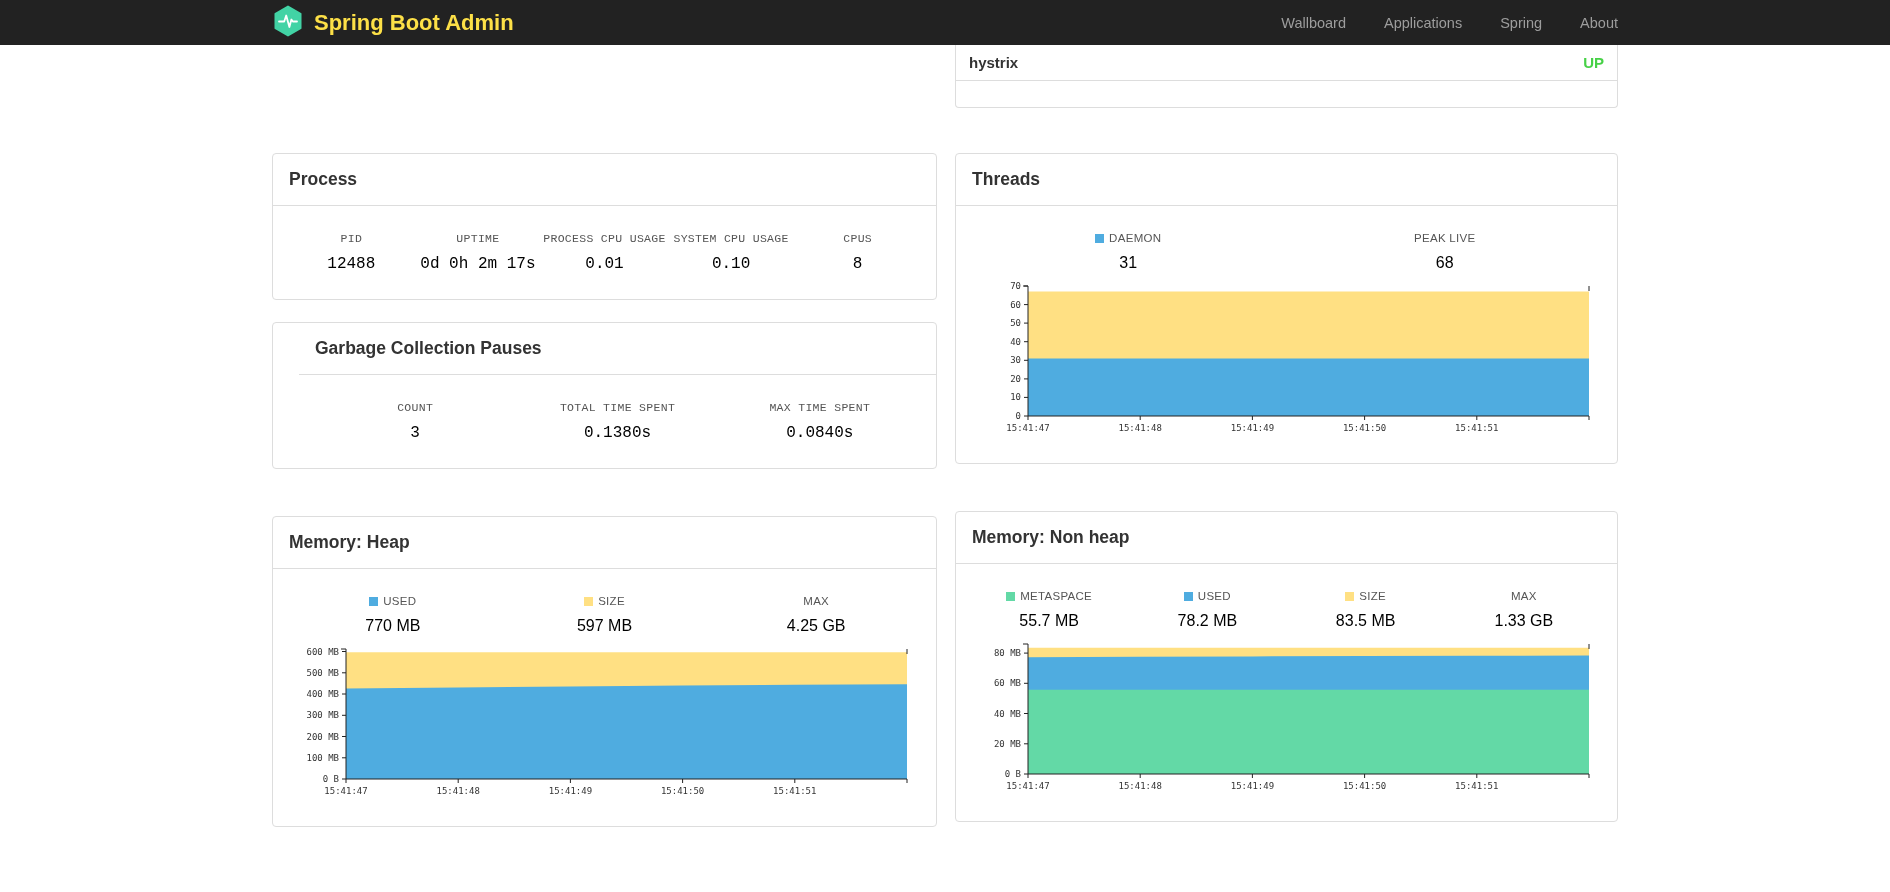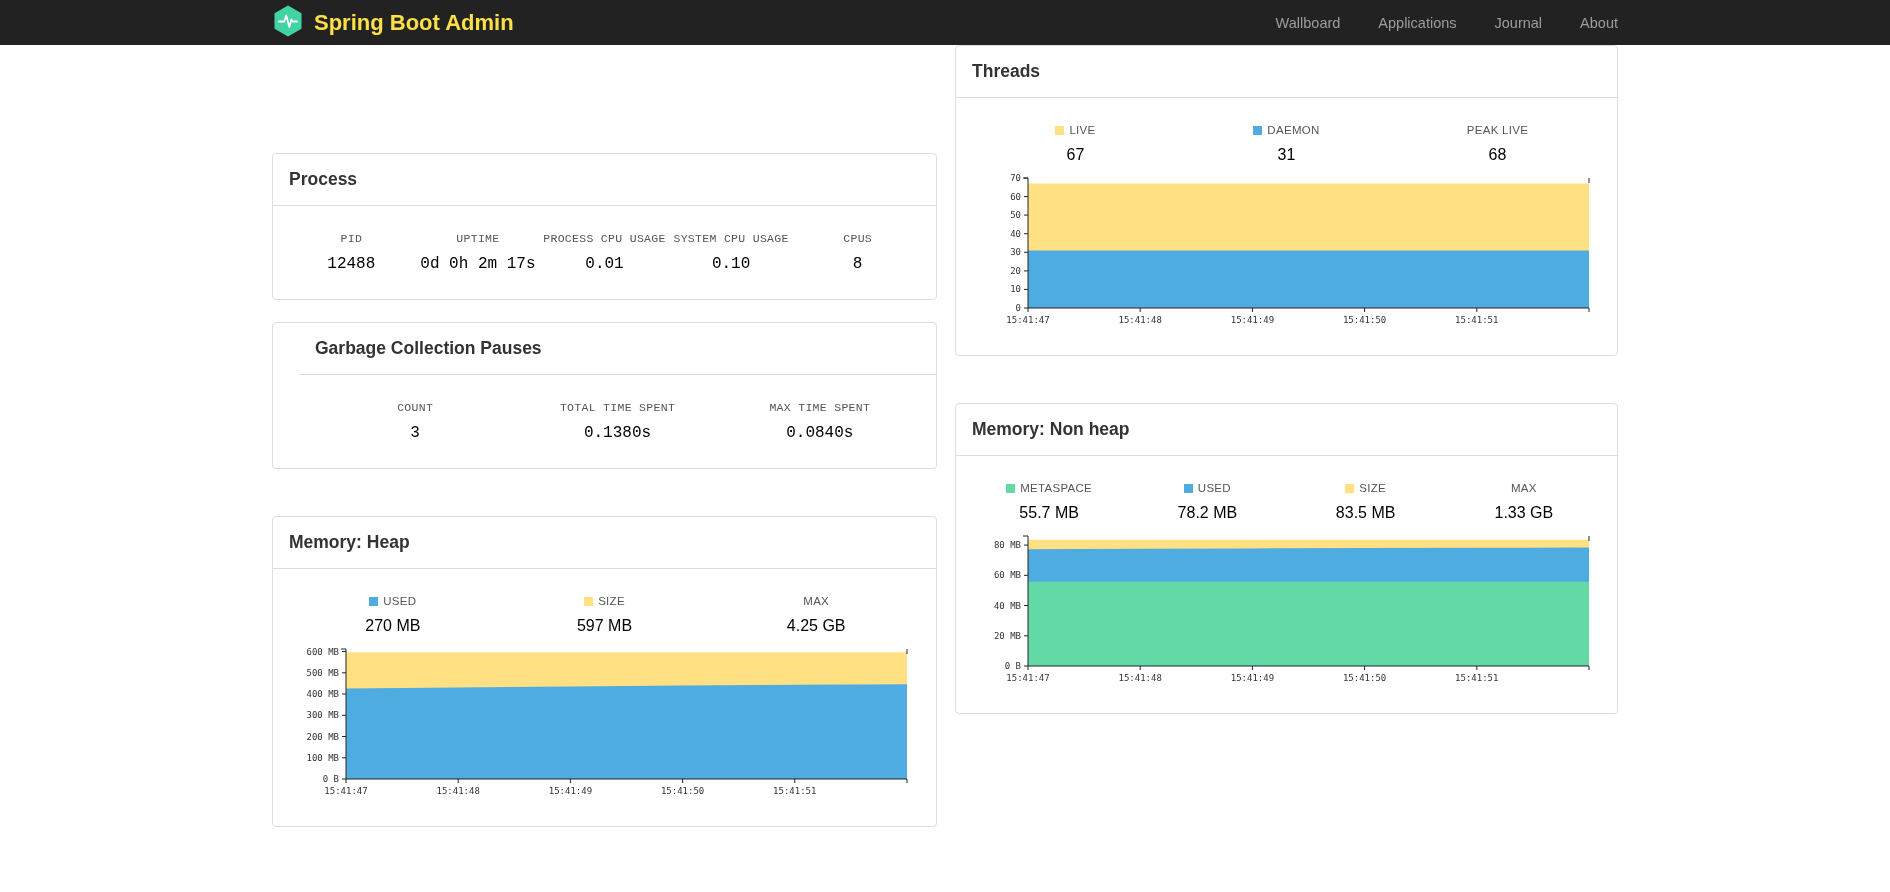--- a/index.html
+++ b/index.html
@@ -64,21 +64,21 @@
         <svg width="32" height="32" viewBox="0 0 32 32">
           <polygon points="16,1.5 28.5,8.75 28.5,23.25 16,30.5 3.5,23.25 3.5,8.75" fill="#42d3a5" stroke="#42d3a5" stroke-width="2" stroke-linejoin="round"></polygon>
           <polyline points="7,16.5 12.2,16.5 14.2,10.5 17.4,22 19.4,14.5 20.8,16.5 25,16.5" fill="none" stroke="#fff" stroke-width="1.8" stroke-linecap="round" stroke-linejoin="round"></polyline>
         </svg>
       </span>
       <span class="brand-title">Spring Boot Admin</span>
     </div>
     <div class="nav-links">
       <span class="nav-link">Wallboard</span>
       <span class="nav-link">Applications</span>
-      <span class="nav-link">Journal</span>
+      <span class="nav-link">Spring</span>
       <span class="nav-link">About</span>
     </div>
   </div>
 </div>
 
 <div class="content">
 
   <div class="col-left">
 
     <div class="panel h144 mb22">
@@ -128,21 +128,21 @@
         </div>
       </div>
     </div>
 
     <div class="panel h311">
       <div class="panel-header">Memory: Heap</div>
       <div class="chart-body">
         <div class="metrics-row">
           <div class="metric">
             <div class="metric-label"><span class="legend-swatch" style="background-color: rgb(79, 172, 224);"></span><span>USED</span></div>
-            <div class="metric-value">270 MB</div>
+            <div class="metric-value">770 MB</div>
           </div>
           <div class="metric">
             <div class="metric-label"><span class="legend-swatch" style="background-color: rgb(255, 224, 131);"></span><span>SIZE</span></div>
             <div class="metric-value">597 MB</div>
           </div>
           <div class="metric">
             <div class="metric-label">MAX</div>
             <div class="metric-value">4.25 GB</div>
           </div>
         </div>
@@ -179,29 +179,31 @@
             <text x="506.8" y="153" text-anchor="middle">15:41:51</text>
             <line x1="619" y1="138" x2="619" y2="142" stroke="#222"></line>
           </svg>
       </div>
     </div>
 
   </div>
 
   <div class="col-right">
 
+    <div class="panel health-panel mb45">
+      <div class="health-row">
+        <span class="health-name">hystrix</span>
+        <span class="health-status" style="color: rgb(71, 209, 71);">UP</span>
+      </div>
+    </div>
 
     <div class="panel h311 mb47">
       <div class="panel-header">Threads</div>
       <div class="chart-body">
         <div class="metrics-row">
-          <div class="metric">
-            <div class="metric-label"><span class="legend-swatch" style="background-color: rgb(255, 224, 131);"></span><span>LIVE</span></div>
-            <div class="metric-value">67</div>
-          </div>
           <div class="metric">
             <div class="metric-label"><span class="legend-swatch" style="background-color: rgb(79, 172, 224);"></span><span>DAEMON</span></div>
             <div class="metric-value">31</div>
           </div>
           <div class="metric">
             <div class="metric-label">PEAK LIVE</div>
             <div class="metric-value">68</div>
           </div>
         </div>
         <svg class="chart" width="633" height="164">

